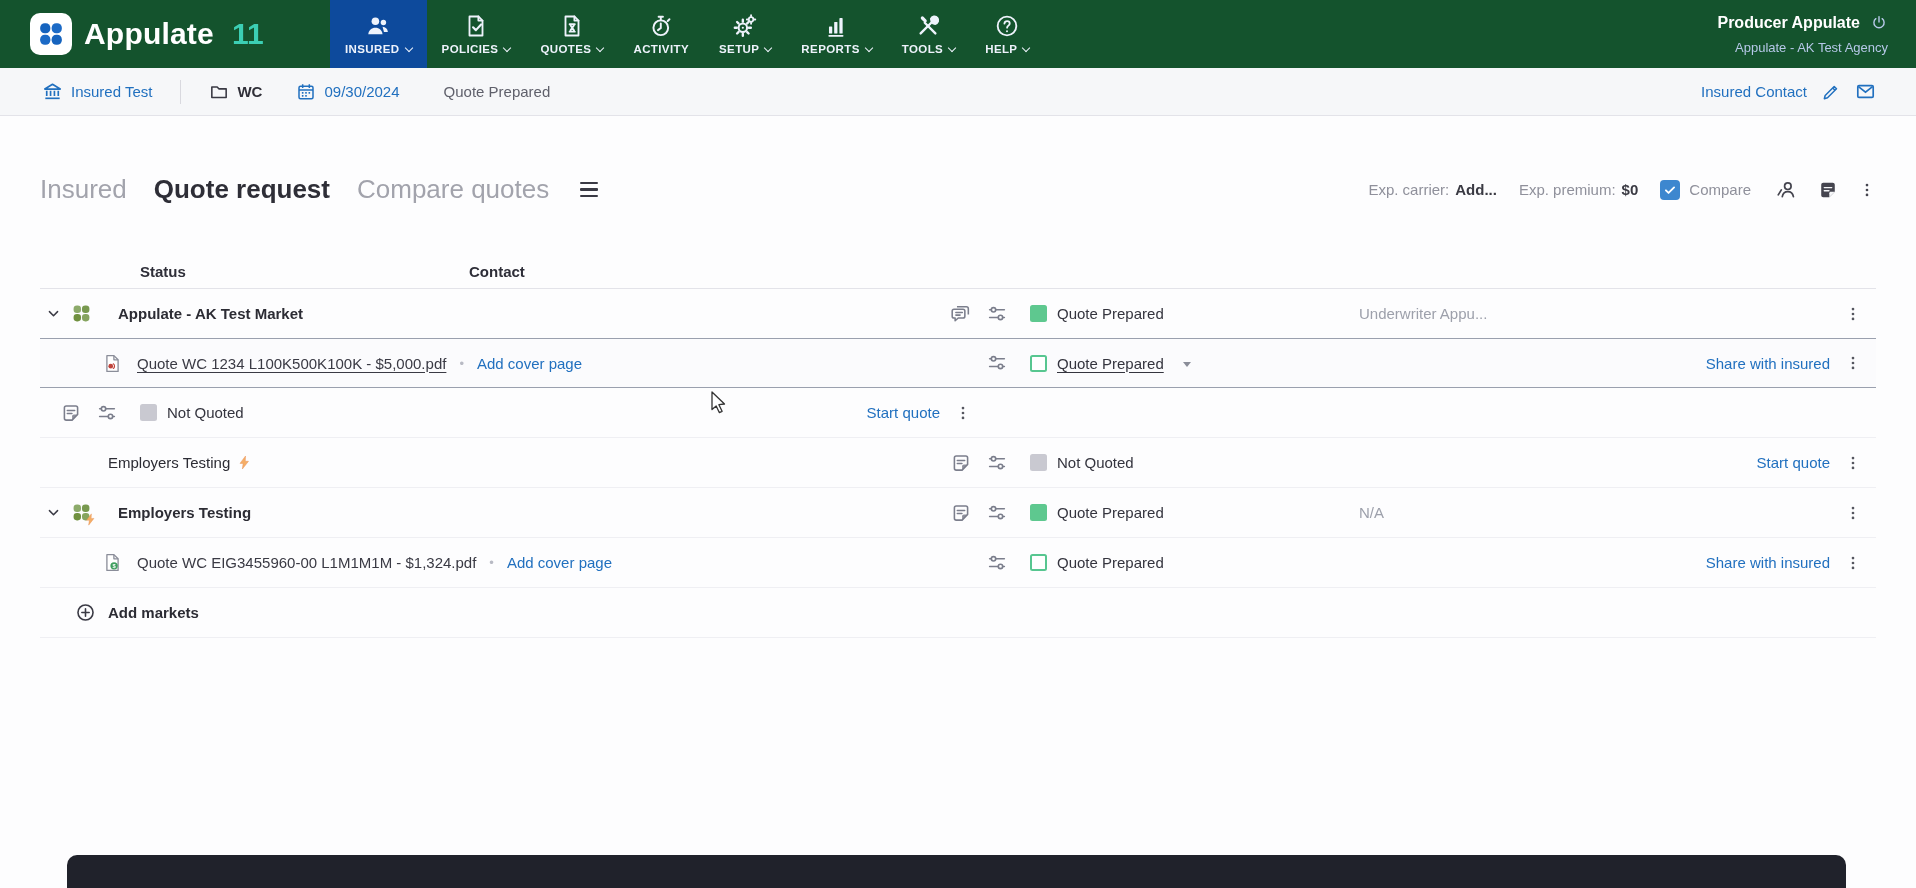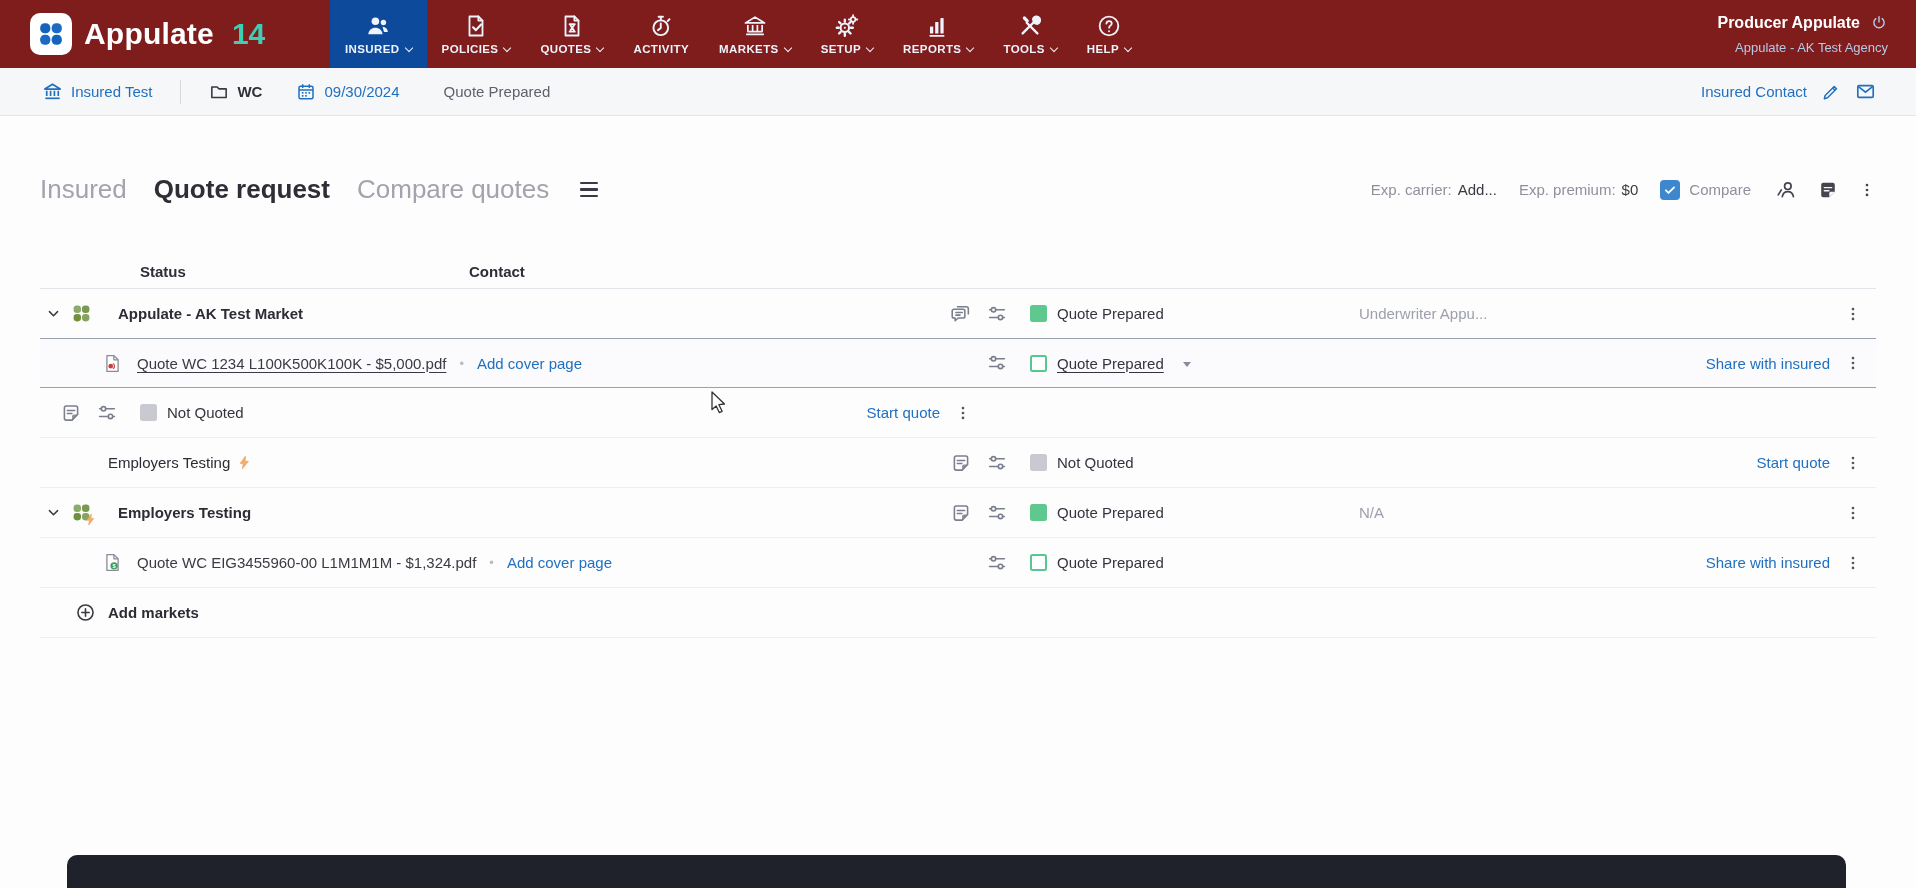--- a/index.html
+++ b/index.html
@@ -1,20 +1,20 @@
 <!DOCTYPE html>
 <html><head>
 <meta charset="utf-8">
 <style>
   * { margin:0; padding:0; box-sizing:border-box; }
   html,body { width:1916px; height:888px; overflow:hidden; background:#fdfdfe;
     font-family:"Liberation Sans", sans-serif; color:#34343d; position:relative; }
 
   
-  .topnav { height:68px; background:#7f1d1d; display:flex; align-items:stretch; }
+  .topnav { height:68px; background:#14532d; display:flex; align-items:stretch; }
   .brand { display:flex; align-items:center; gap:12px; padding-left:30px; width:330px; }
   .logo-box { width:42px; height:42px; background:#fff; border-radius:10px; display:flex; align-items:center; justify-content:center; }
   .logo-box svg { width:26px; height:26px; }
   .brand-text { font-size:30px; font-weight:700; color:#fff; letter-spacing:0.2px; }
   .brand-ver { font-size:30px; font-weight:700; color:#3ccfb4; margin-left:6px; }
   .nav-menu { display:flex; align-items:stretch; }
   .nav-item { display:flex; flex-direction:column; align-items:center; justify-content:center; padding:0 15px; cursor:pointer; color:#eef3fc; }
   .nav-item.active { background:#0d4a9c; }
   .nav-item .icn svg { width:26px; height:26px; display:block; }
   .nav-label-row { display:flex; align-items:center; margin-top:4px; }
@@ -39,21 +39,21 @@
   .i20 svg { width:20px; height:20px; } .i21 svg { width:21px; height:21px; } .i22 svg { width:22px; height:22px; }
 
   
   .main { padding:0 40px; }
   .titlebar { margin-top:58px; display:flex; align-items:center; }
   .tab { font-size:26px; color:#a2a3ac; margin-right:27px; cursor:pointer; }
   .tab.active { color:#2e2e37; font-weight:600; }
   .hamburger { display:flex; flex-direction:column; gap:4px; margin-left:4px; cursor:pointer; }
   .hamburger i { display:block; width:18px; height:2.4px; background:#3a3a44; border-radius:1px; }
   .meta { margin-left:auto; display:flex; align-items:center; font-size:15px; color:#8f909b; }
-  .meta .val { color:#3a3a43; font-weight:400; margin-left:6px; }
+  .meta .val { color:#3a3a43; font-weight:700; margin-left:6px; }
   .meta-group { margin-left:22px; display:flex; align-items:center; }
   .checkbox { width:20px; height:20px; border-radius:4px; background:#3d87cf; display:flex; align-items:center; justify-content:center; cursor:pointer; }
   .checkbox svg { width:14px; height:14px; }
   .renewal-lbl { margin-left:9px; color:#8f909b; }
   .meta-icons { display:flex; align-items:center; gap:19px; margin-left:24px; }
   .meta-icons .icn { cursor:pointer; }
   .i23 svg { width:23px; height:23px; } .i18 svg { width:18px; height:18px; }
 
   
   .table { margin-top:50px; }
@@ -105,21 +105,21 @@
   <div class="brand">
     <span class="logo-box" id="logo-clover">
         <svg viewBox="0 0 24 24">
           <rect x="2" y="2" width="9.4" height="9.4" rx="4.2" fill="#1563be"></rect>
           <rect x="12.6" y="2" width="9.4" height="9.4" rx="4.2" fill="#1b6ac6"></rect>
           <rect x="2" y="12.6" width="9.4" height="9.4" rx="4.2" fill="#1b6ac6"></rect>
           <rect x="12.6" y="12.6" width="9.4" height="9.4" rx="4.2" fill="#1563be"></rect>
         </svg>
       </span>
     <span class="brand-text">Appulate</span>
-      <span class="brand-ver">14</span>
+      <span class="brand-ver">11</span>
   </div>
   <nav class="nav-menu" id="nav-menu">
       <div class="nav-item active">
         <span class="icn ">
           <svg viewBox="0 0 24 24">
             <circle cx="9.6" cy="7.6" r="3.5" fill="currentColor"></circle>
             <path d="M3 19.5c.4-3.8 3.1-6 6.6-6 3.5 0 6.2 2.2 6.6 6z" fill="currentColor"></path>
             <circle cx="17" cy="8.8" r="2.5" fill="currentColor"></circle>
             <path d="M16.2 12.8c2.7.2 4.6 2 4.9 4.7h-3.6z" fill="currentColor"></path>
           </svg>
@@ -159,33 +159,20 @@
         <span class="icn ">
           <svg viewBox="0 0 24 24" fill="none" stroke="currentColor" stroke-width="1.8" stroke-linecap="round">
             <circle cx="11.8" cy="13.6" r="6.8"></circle>
             <path d="M11.8 9.6v4.2l-2.6 2"></path>
             <path d="M9.8 3.4h4M11.8 3.4v3.2"></path>
             <path d="M18.2 7.4l1.6-1.6"></path>
           </svg>
         </span>
         <span class="nav-label-row">
           <span class="lbl">ACTIVITY</span>
-        </span>
-      </div>
-      <div class="nav-item">
-        <span class="icn ">
-          <svg viewBox="0 0 24 24" fill="none" stroke="currentColor" stroke-width="1.6" stroke-linejoin="round">
-            <path d="M3.2 9.2L12 3.8l8.8 5.4z"></path>
-            <path d="M5.4 11v6.2M9.8 11v6.2M14.2 11v6.2M18.6 11v6.2"></path>
-            <path d="M3.8 19.8h16.4M5 17.2h14"></path>
-          </svg>
-        </span>
-        <span class="nav-label-row">
-          <span class="lbl">MARKETS</span>
-          <span class="nav-caret"></span>
         </span>
       </div>
       <div class="nav-item">
         <span class="icn ">
           <svg viewBox="0 0 24 24" fill="none" stroke="currentColor" stroke-linecap="round">
             <circle cx="10" cy="13.6" r="3.9" stroke-width="1.9"></circle>
             <circle cx="10" cy="13.6" r="1" fill="currentColor" stroke="none"></circle>
             <path stroke-width="2.2" d="M10 8V6.2M10 19.2V21M4.4 13.6H2.6M15.6 13.6h1.8M6 9.6L4.7 8.3M14 17.6l1.3 1.3M6 17.6l-1.3 1.3M14 9.6l1.3-1.3"></path>
             <circle cx="17.6" cy="6" r="2.1" stroke-width="1.6"></circle>
             <path stroke-width="1.7" d="M17.6 3v-.9M17.6 9v.9M14.6 6h-.9M20.6 6h.9"></path>

